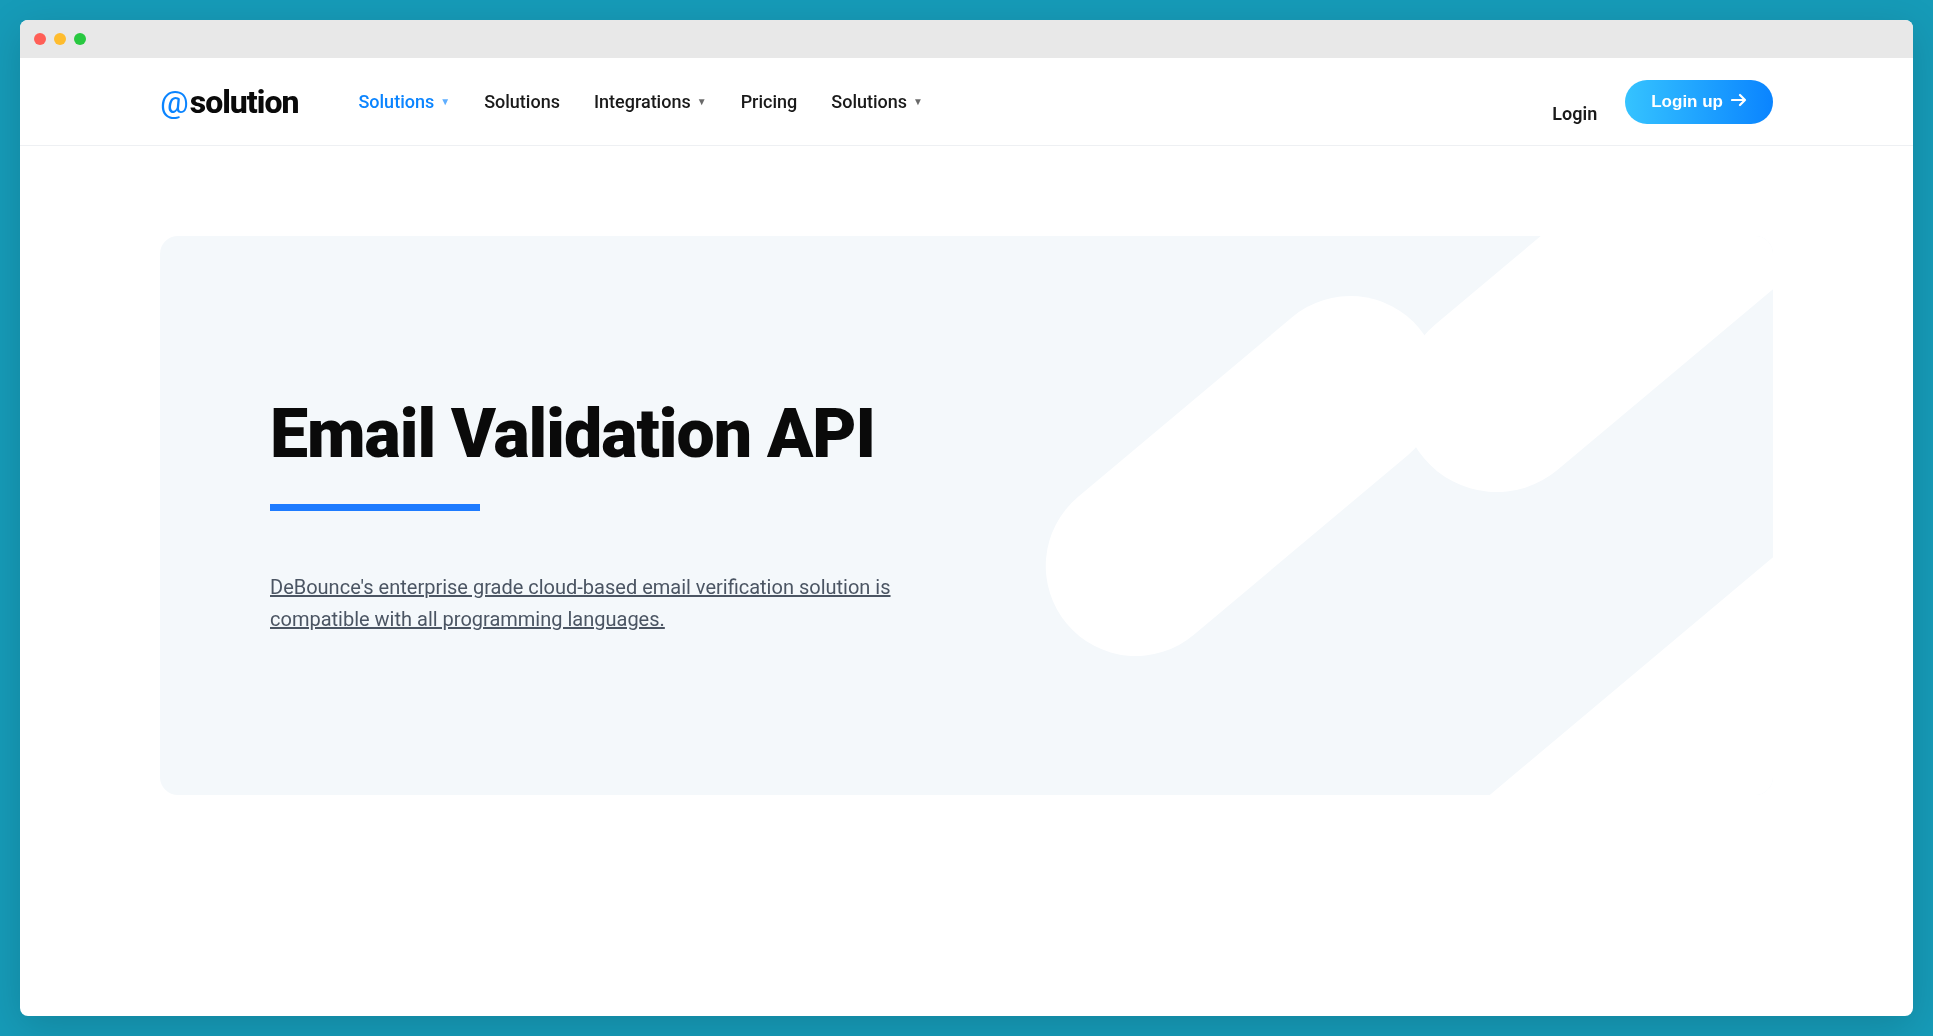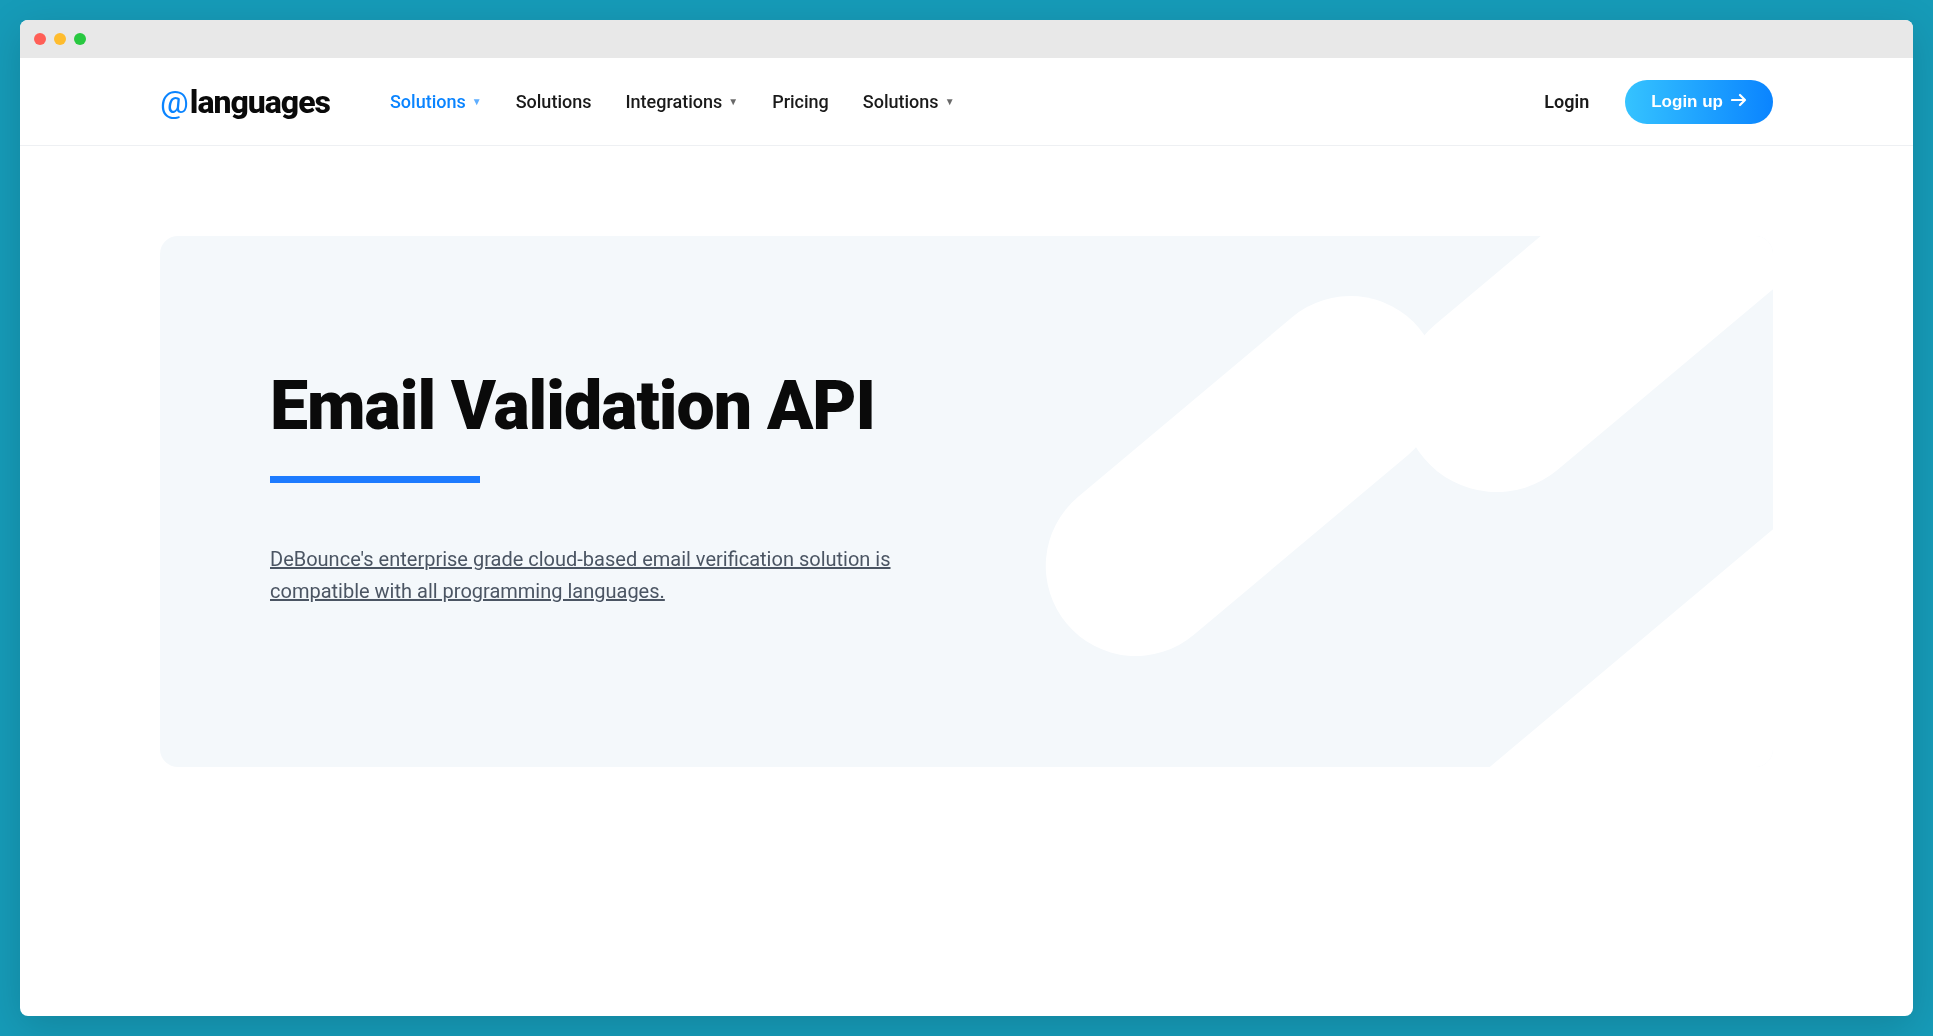--- a/index.html
+++ b/index.html
@@ -76,22 +76,22 @@
   color: #1a1a1a;
   cursor: pointer;
 }
 .nav-item.active { color: #0a84ff; }
 .nav-chevron {
   font-size: 10px;
   opacity: 0.65;
 }
 .header-right {
   display: flex;
-  align-items: center;
-  gap: 36px;
+  align-items: flex-end;
+  gap: 28px;
 }
 .login-link {
   font-size: 18px;
   font-weight: 600;
   color: #1a1a1a;
   cursor: pointer;
 }
 .signup-btn {
   display: flex;
   align-items: center;
@@ -144,20 +144,21 @@
   right: -240px;
   bottom: -60px;
   transform: rotate(-40deg);
 }
 .hero-title {
   font-size: 68px;
   font-weight: 900;
   letter-spacing: -1px;
   color: #0a0a0a;
   position: relative;
+  margin-top: 28px;
 }
 .hero-underline {
   width: 210px;
   height: 7px;
   background: #1d7bff;
   margin-top: 30px;
   position: relative;
 }
 .hero-desc {
   margin-top: 60px;
@@ -176,21 +177,21 @@
   <div class="browser-chrome">
     <div class="traffic-dot dot-red"></div>
     <div class="traffic-dot dot-yellow"></div>
     <div class="traffic-dot dot-green"></div>
   </div>
 
   <header class="site-header">
     <div class="header-left">
       <div class="logo">
         <span class="logo-at">@</span>
-        <span>languages</span>
+        <span>solution</span>
       </div>
       <nav class="nav">
         <div class="nav-item active">
           <span>Solutions</span>
           <span class="nav-chevron">▼</span>
         </div>
         <div class="nav-item">
           <span>Solutions</span>
         </div>
         <div class="nav-item">

